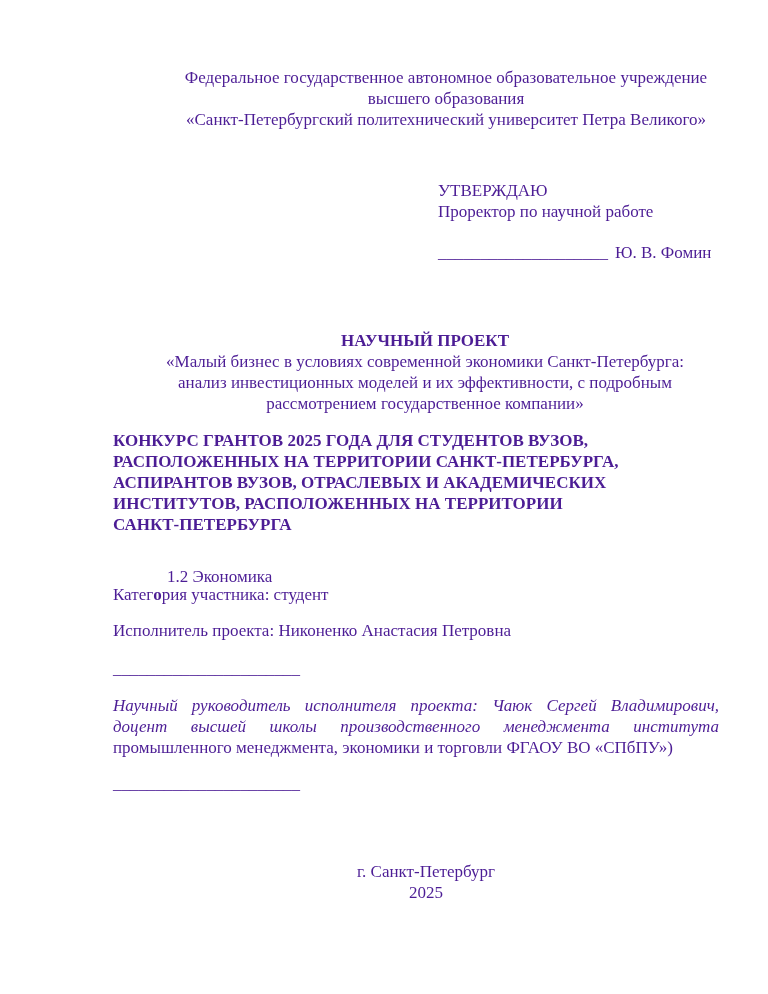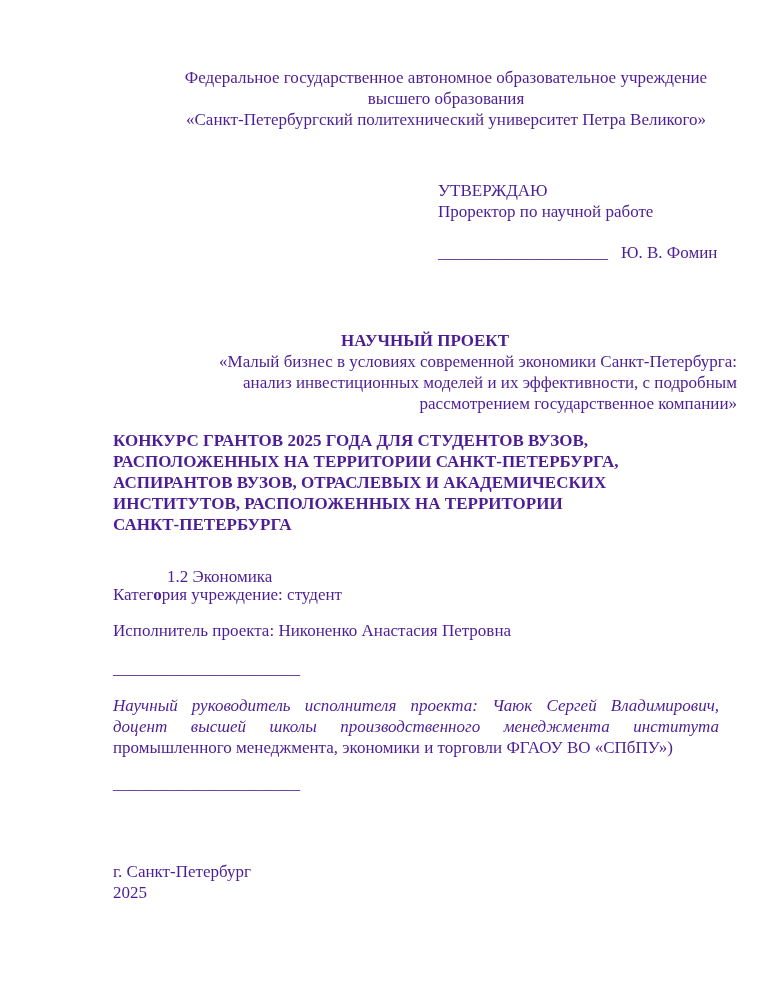--- a/index.html
+++ b/index.html
@@ -12,34 +12,34 @@
     font-family: "Liberation Serif", "DejaVu Serif", serif;
     font-size: 17px;
     line-height: 21px;
     overflow: hidden;
   }
   .bold { font-weight: bold; }
 
   .u-header   { position: absolute; top: 67px;  left: 167px; width: 558px; text-align: center; }
   .approval   { position: absolute; top: 180px; left: 438px; }
   .approval .sig-row { margin-top: 20px; white-space: nowrap; }
-  .approval .name { margin-left: 13px; }
+  .approval .name { margin-left: 7px; }
 
   .project-heading { position: absolute; top: 330px; left: 113px; width: 624px; text-align: center; font-weight: bold; }
-  .project-title   { position: absolute; top: 351px; left: 113px; width: 624px; text-align: right; }
+  .project-title   { position: absolute; top: 351px; left: 113px; width: 624px; text-align: center; }
   .contest         { position: absolute; top: 430px; left: 113px; width: 636px; font-weight: bold; }
   .section-line    { position: absolute; top: 566px; left: 167px; width: 558px; text-align: left; }
   .category        { position: absolute; top: 584px; left: 113px; }
   .executor        { position: absolute; top: 620px; left: 113px; }
   .sig1            { position: absolute; top: 658px; left: 113px; }
   .supervisor      { position: absolute; top: 695px; left: 113px; width: 606px; }
   .supervisor .jline { text-align: justify; text-align-last: justify; font-style: italic; }
   .supervisor .lastline { text-align: left; }
   .sig2            { position: absolute; top: 773px; left: 113px; }
-  .footer-block    { position: absolute; top: 861px; left: 113px; width: 626px; text-align: left; }
+  .footer-block    { position: absolute; top: 861px; left: 113px; width: 626px; text-align: center; }
 </style>
 </head>
 <body>
 
 <div class="page">
 
   <div class="u-header">
     <div>Федеральное государственное автономное образовательное учреждение</div>
     <div>высшего образования</div>
     <div>«Санкт-Петербургский политехнический университет Петра Великого»</div>
@@ -65,21 +65,21 @@
     <div>КОНКУРС ГРАНТОВ 2025 ГОДА ДЛЯ СТУДЕНТОВ ВУЗОВ,</div>
     <div>РАСПОЛОЖЕННЫХ НА ТЕРРИТОРИИ САНКТ-ПЕТЕРБУРГА,</div>
     <div>АСПИРАНТОВ ВУЗОВ, ОТРАСЛЕВЫХ И АКАДЕМИЧЕСКИХ</div>
     <div>ИНСТИТУТОВ, РАСПОЛОЖЕННЫХ НА ТЕРРИТОРИИ</div>
     <div>САНКТ-ПЕТЕРБУРГА</div>
   </div>
 
   <div class="section-line">1.2 Экономика</div>
 
   <div class="category">
-    <span>Катег</span><span class="bold">о</span><span>рия учреждение: студент</span>
+    <span>Катег</span><span class="bold">о</span><span>рия участника: студент</span>
   </div>
 
   <div class="executor">Исполнитель проекта: Никоненко Анастасия Петровна</div>
 
   <div class="sig1">______________________</div>
 
   <div class="supervisor">
     <div class="jline">Научный руководитель исполнителя проекта: Чаюк Сергей Владимирович,</div>
     <div class="jline">доцент высшей школы производственного менеджмента института</div>
     <div class="lastline">промышленного менеджмента, экономики и торговли ФГАОУ ВО «СПбПУ»)</div>

